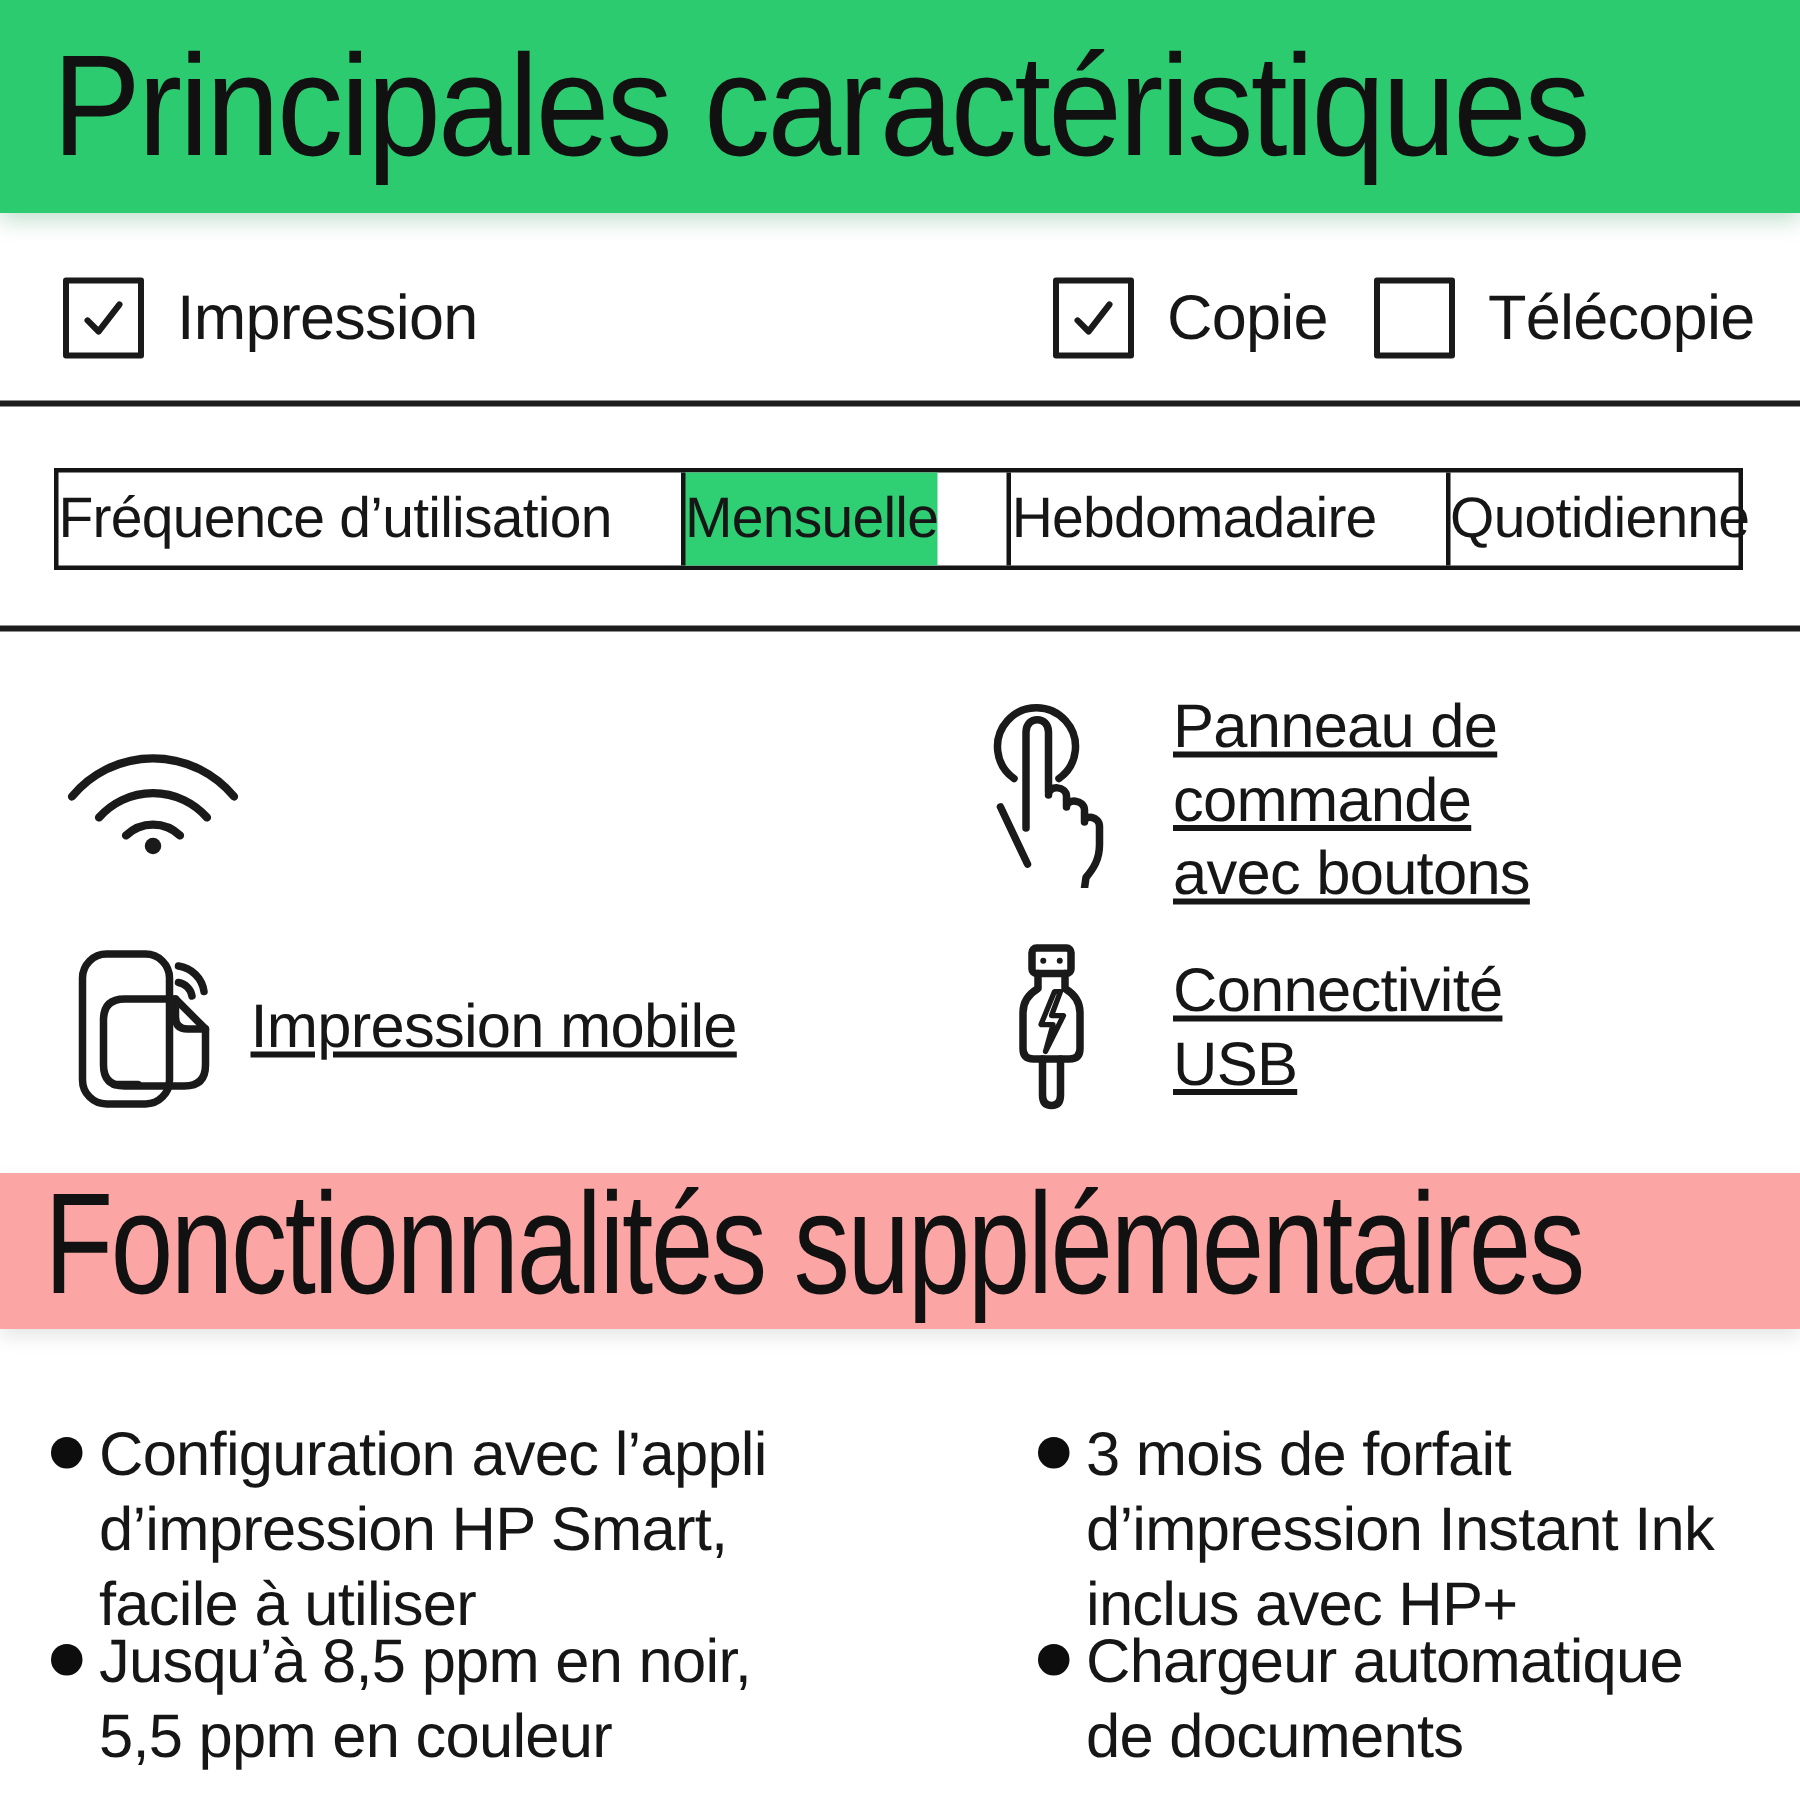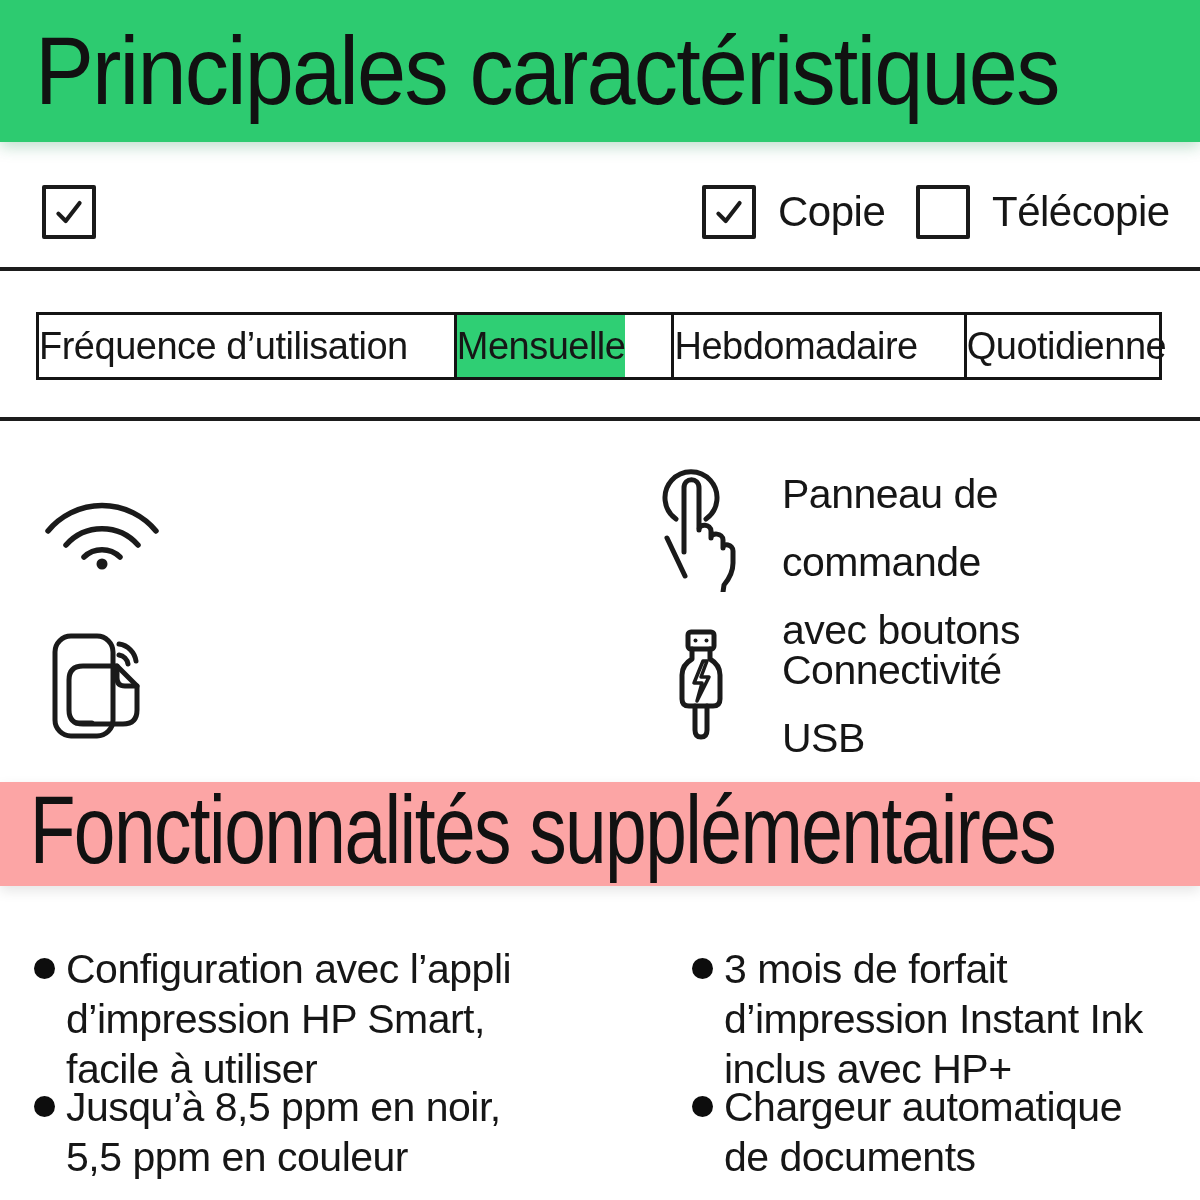--- a/index.html
+++ b/index.html
@@ -43,21 +43,21 @@
     display:flex;align-items:center;justify-content:center;box-sizing:border-box;
     font-size:38px;white-space:nowrap;height:100%;
   }
   .freq .cell + .cell{border-left:3px solid #141414;}
   .freq .c1{width:406px;}
   .freq .c2{width:198px;}
   .freq .c3{width:284px;}
   .freq .c4{flex:1;}
   .freq .selected{background:#2fcf74;}
   
-  .feat-label{font-size:41px;line-height:68px;white-space:pre-line;}
+  .feat-label{font-size:41px;line-height:49px;white-space:pre-line;text-decoration:underline;}
   .icon-stroke{stroke:#1a1a1a;fill:none;stroke-linecap:round;stroke-linejoin:round;}
   sup.reg{font-size:24px;letter-spacing:0;position:relative;top:-14px;}
   
   .extra{display:flex;gap:11px;align-items:flex-start;}
   .extra .dot{
     width:21px;height:21px;border-radius:50%;background:#0d0d0d;flex:0 0 auto;margin-top:14px;
   }
   .extra .txt{font-size:41px;line-height:50px;white-space:pre-line;}
 </style>
 </head>
@@ -68,20 +68,21 @@
   <div class="abs banner-top">
     <div class="banner-title">Principales caractéristiques</div>
   </div>
 
   <div class="abs cap" style="left:42px;">
     <span class="box">
       <svg width="36" height="36" viewBox="0 0 44 44">
           <path class="icon-stroke" stroke-width="5" d="M9 24 l9 9 L35 11"></path>
         </svg>
     </span>
+    <span class="lbl">Impression</span>
   </div>
   <div class="abs cap" style="left:702px;">
     <span class="box">
       <svg width="36" height="36" viewBox="0 0 44 44">
           <path class="icon-stroke" stroke-width="5" d="M9 24 l9 9 L35 11"></path>
         </svg>
     </span>
     <span class="lbl">Copie</span>
   </div>
   <div class="abs cap" style="left:916px;">
@@ -124,20 +125,21 @@
   <div class="abs" style="left:45px;top:630px;">
     <svg width="112" height="112" viewBox="0 0 112 112">
       <path class="icon-stroke" stroke-width="5" d="M74 14 a20 20 0 0 1 17 17"></path>
       <path class="icon-stroke" stroke-width="5" d="M74 25 a11 11 0 0 1 9 9"></path>
       <path class="icon-stroke" stroke-width="5" d="M38 94 q-14 0 -14 -14 V50 q0 -14 14 -14 h34 l20 20 v24 q0 14 -14 14 z"></path>
       <path class="icon-stroke" stroke-width="5" d="M72 36 v12 q0 8 8 8 h12"></path>
       <rect class="icon-stroke" stroke-width="5" x="10" y="6" width="58" height="100" rx="16"></rect>
       <path class="icon-stroke" stroke-width="5" d="M31 93 h16"></path>
     </svg>
   </div>
+  <div class="abs feat-label" style="left:167px;top:660px;">Impression mobile</div>
 
   <div class="abs" style="left:672px;top:627px;">
     <svg width="58" height="118" viewBox="0 0 58 118">
       <rect class="icon-stroke" stroke-width="5" x="16" y="5" width="26" height="17" rx="3"></rect>
       <circle cx="23.5" cy="13.5" r="2" fill="#1a1a1a"></circle>
       <circle cx="34.5" cy="13.5" r="2" fill="#1a1a1a"></circle>
       <path class="icon-stroke" stroke-width="5" d="M20 22 v10 q-10 6 -10 16 v24 q0 7 7 7 h24 q7 0 7 -7 V48 q0 -10 -10 -16 V22"></path>
       <path class="icon-stroke" stroke-width="3.5" d="M31 34 l-9 22 h8 l-5 18 12 -24 h-8 l6 -16 z"></path>
       <path class="icon-stroke" stroke-width="5" d="M23 79 v24 q0 7 6 7 q6 0 6 -7 v-24"></path>
     </svg>

